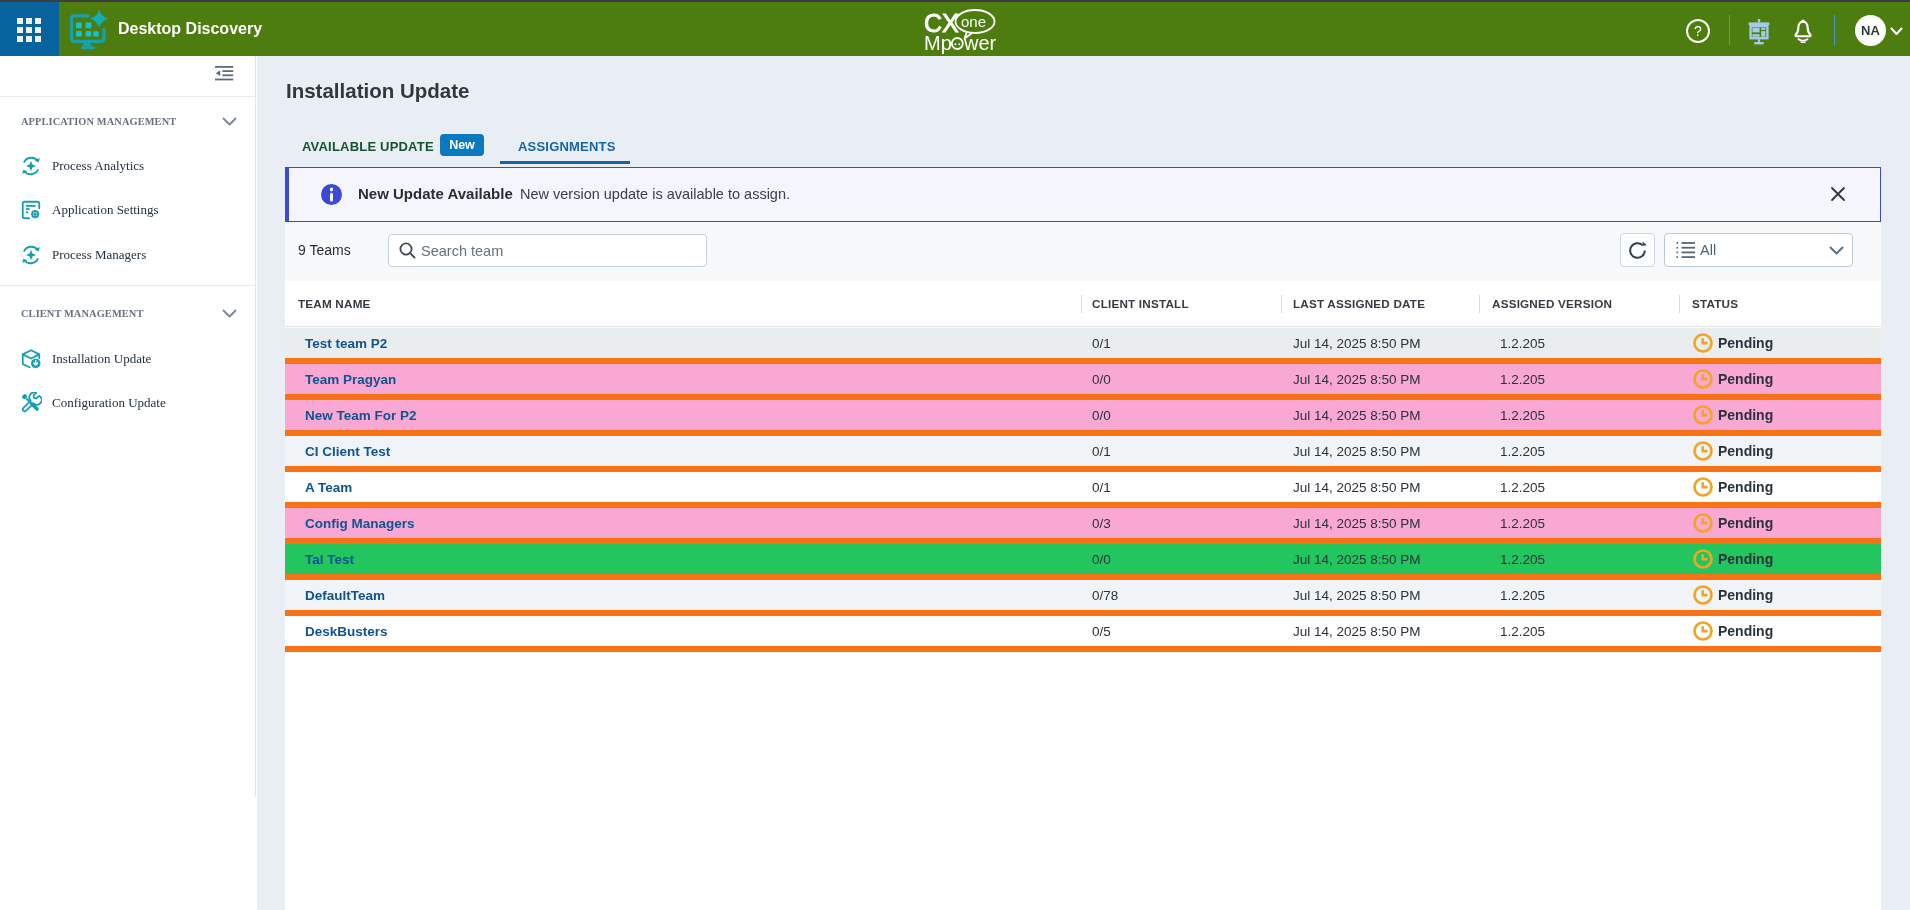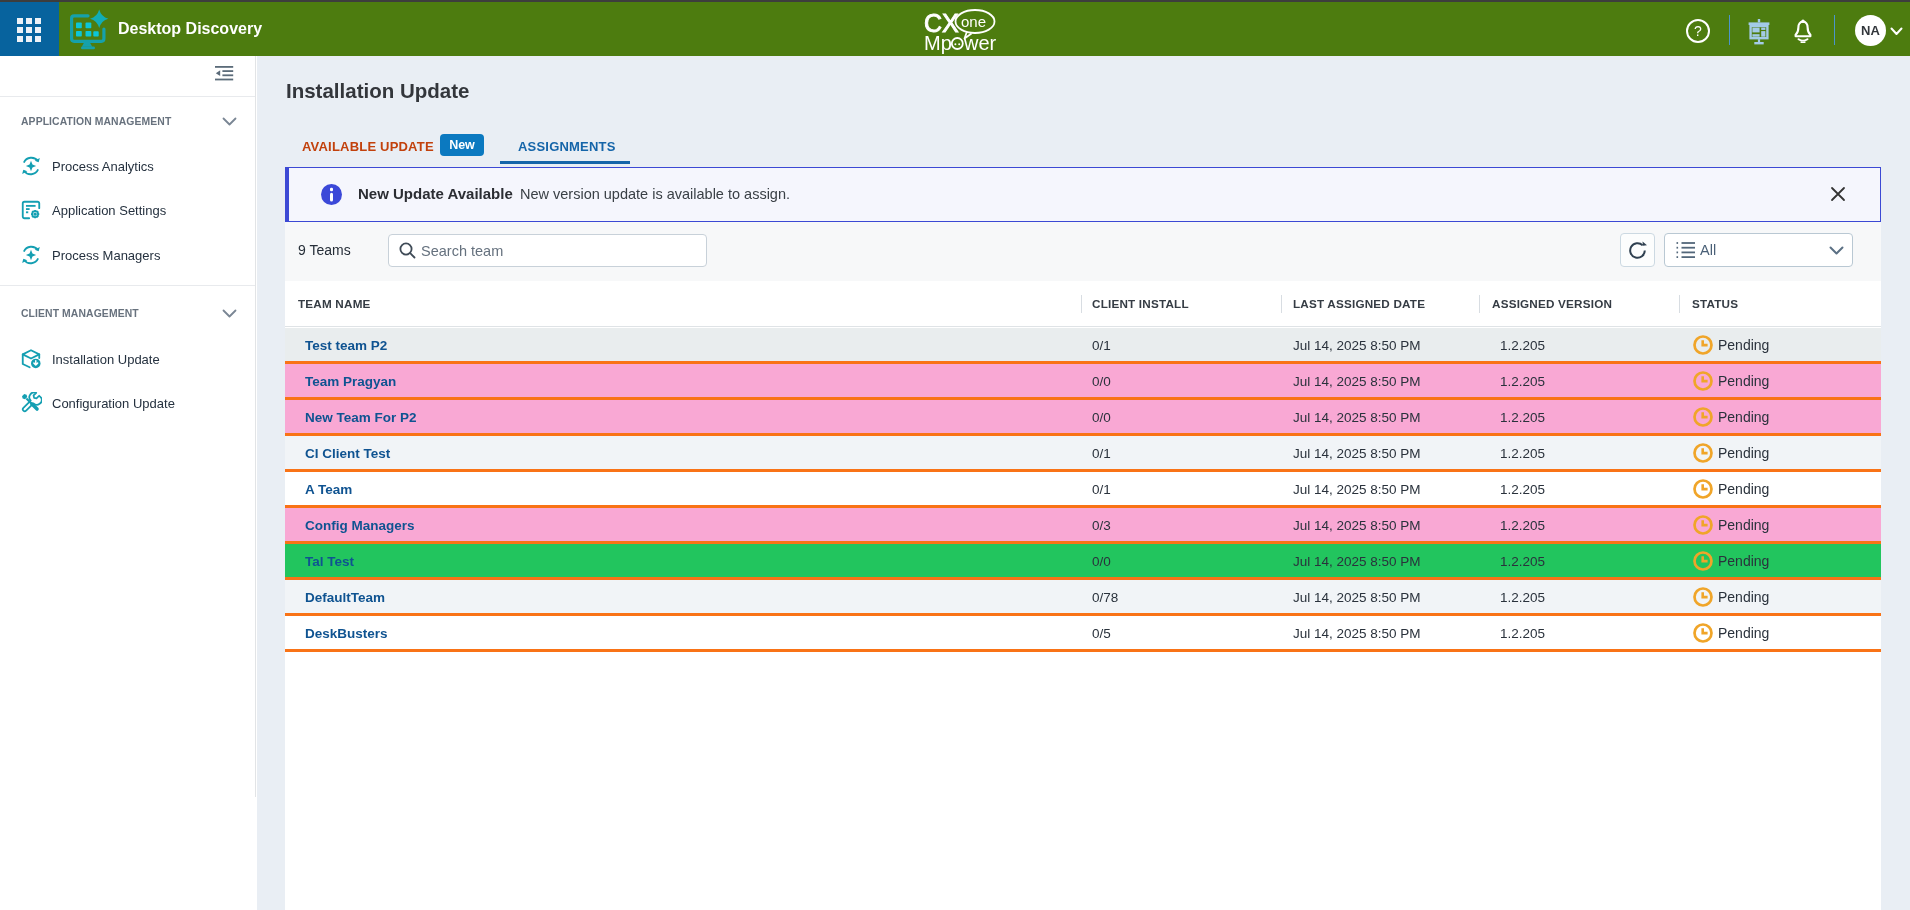--- a/index.html
+++ b/index.html
@@ -13,31 +13,31 @@
 #applauncher { left:0; top:0; width:59px; height:54px; background:#07639e; }
 #gridicon { left:17px; top:16px; width:25px; height:25px; }
 .gsq { position:absolute; width:6px; height:6px; background:#eef2f7; }
 #ddlogo { left:66px; top:6px; }
 #ddtitle { left:118px; top:18px; color:#ffffff; font-size:16px; font-weight:bold; }
 #cxlogo { left:905px; top:3px; }
 .tsep { top:13px; width:1px; height:30px; background:#4b95cb; }
 #navatar { left:1855px; top:13px; width:31px; height:31px; border-radius:50%; background:#ffffff; color:#33373c; font-size:13px; font-weight:bold; text-align:center; line-height:31px; }
 
 
-#sidebar { left:0; top:56px; width:256px; height:741px; background:#ffffff; border-right:1px solid #e2e4e6; }
+#sidebar { left:0; top:56px; width:256px; height:741px; background:#ffffff; border-right:1px solid #e2e4e6;font-family:Liberation Serif, serif; }
 #sidetopline { left:0; top:96px; width:255px; height:1px; background:#e8eaed; }
 #sidemidline { left:0; top:285px; width:255px; height:1px; background:#e8eaed; }
 .sechead { position:absolute; left:21px; font-size:10.4px; font-weight:bold; letter-spacing:.1px; color:#68727e; }
 .navitem { position:absolute; left:20px; font-size:13px; color:#25313f; }
 .navtext { position:absolute; left:32px; top:50%; transform:translateY(-50%); white-space:nowrap; }
 
 
 #main { left:257px; top:56px; width:1653px; height:854px; background:#e9eef4; }
 #heading { left:286px; top:81px; font-size:20.5px; font-weight:bold; color:#33363b; line-height:1; }
-#tab1 { left:302px; top:139px; font-size:13px; font-weight:bold; color:#c2410c; letter-spacing:.2px; }
+#tab1 { left:302px; top:139px; font-size:13px; font-weight:bold; color:#14532d; letter-spacing:.2px; }
 #newbadge { left:440px; top:134px; width:44px; height:22px; background:#0b79c0; border-radius:4px; color:#fff; font-size:12.5px; font-weight:bold; text-align:center; line-height:22px; }
 #tab2 { left:518px; top:139px; font-size:13px; font-weight:bold; color:#1565a9; letter-spacing:.2px; }
 #tabline { left:500px; top:161px; width:130px; height:3px; background:#1565a9; }
 
 
 #banner { left:285px; top:167px; width:1596px; height:55px; background:#f5f6fd; border:1px solid #3c49d4; border-left:4px solid #3c49d4; }
 #bicon { left:321px; top:184px; width:21px; height:21px; border-radius:50%; background:#3b48d8; }
 #btextb { left:358px; top:185.5px; font-size:15px; line-height:1; font-weight:bold; color:#2b2d33; }
 #btextn { left:520px; top:187px; font-size:14.5px; line-height:1; color:#3a4046; }
 #bclose { left:1830px; top:186px; width:16px; height:16px; }
@@ -49,27 +49,27 @@
 #searchph { left:421px; top:243px; font-size:14.5px; color:#65717e; }
 #refbtn { left:1620px; top:233px; width:35px; height:34px; background:#fcfdfd; border:1px solid #ccd9e2; border-radius:4px; }
 #dropdown { left:1664px; top:233px; width:189px; height:34px; background:#ffffff; border:1px solid #b9c8d3; border-radius:4px; }
 #ddall { left:1700px; top:242px; font-size:14.5px; color:#4a6077; }
 
 
 #thead { left:285px; top:281px; width:1596px; height:46px; background:#ffffff; border-bottom:1px solid #dfe3e6; }
 .th { position:absolute; top:16px; font-size:11.7px; font-weight:bold; color:#353c44; letter-spacing:.2px; }
 .thsep { position:absolute; top:14px; width:1px; height:18px; background:#d8dde2; }
 #rows { left:285px; top:328px; width:1596px; }
-.row { position:relative; width:1596px; height:36px; border-bottom:3px solid #f97316;text-align:right; }
+.row { position:relative; width:1596px; height:36px; border-bottom:6px solid #f97316;text-align:right; }
 .cell { position:absolute; top:50%; transform:translateY(-50%); font-size:13.5px; color:#2a323c; }
 .tname { left:20px; font-size:13.5px; font-weight:600; color:#0f5391; }
 .c2 { left:807px; }
 .c3 { left:1008px; }
 .c4 { left:1207px;margin-left:8px; }
-.pend { left:1433px; font-size:14px; }
+.pend { left:1433px; font-size:14px;font-weight:bold; }
 .cicon { left:1408px; height:20px; }
 .cicon svg { display:block; }
 </style>
 </head>
 <body>
 <div class="abs" id="topstrip"></div>
 <div class="abs" id="topbar">
   <div class="abs" id="applauncher">
       <div class="abs" id="gridicon">
     <div class="gsq" style="left:0;top:0"></div>

